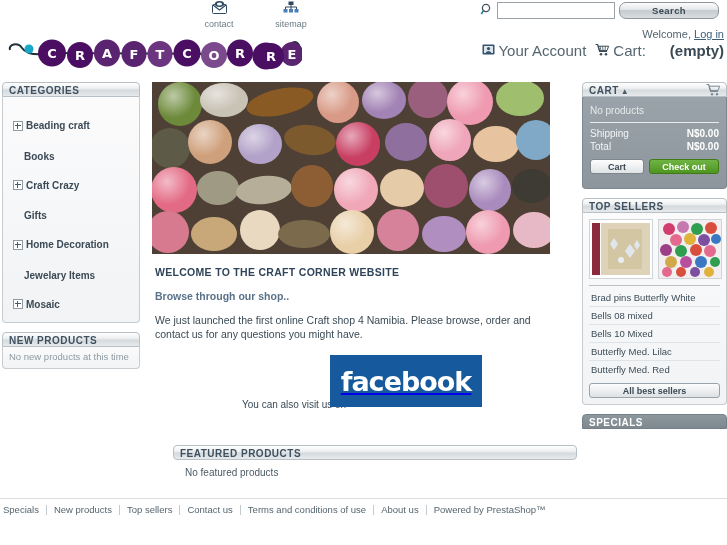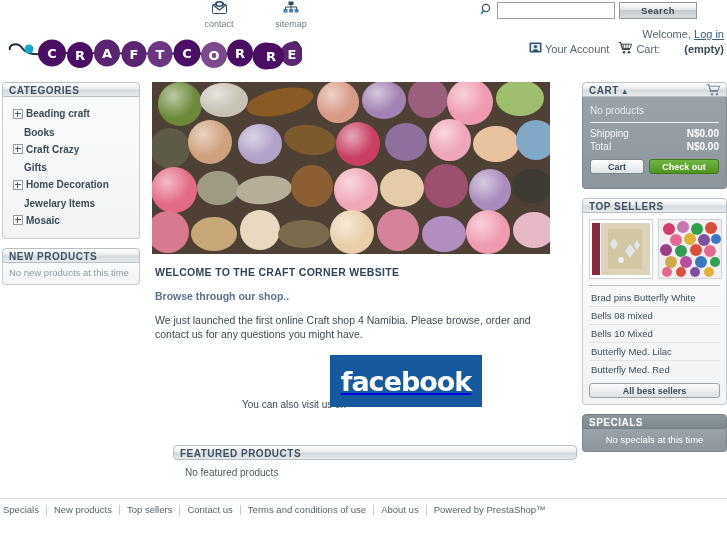--- a/index.html
+++ b/index.html
@@ -63,24 +63,24 @@
     width: 110px;
     height: 13px;
     border: 1px solid #9aa3a9;
     background: #fff;
     font-size: 10px;
     padding: 1px 3px;
     color: #333;
     outline: none;
   }
   #search-button {
-    width: 78px;
+    width: 100px;
     height: 17px;
     border: 1px solid #8d979e;
-    border-radius: 0;
+    border-radius: 7px;
     background: linear-gradient(to bottom, #fdfdfd 0%, #e3e6e8 45%, #c6cbcf 50%, #d9dde0 100%);
     font-size: 9.5px;
     font-weight: bold;
     color: #3b4a55;
     letter-spacing: .4px;
     cursor: pointer;
   }
 
   #welcome-line {
     position: absolute;
@@ -89,21 +89,21 @@
     color: #55656f;
   }
   #welcome-line a { color: #3b5d7a; text-decoration: underline; }
 
   #account-row {
     position: absolute;
     right: 3px; top: 42px;
     display: flex;
     align-items: flex-start;
     gap: 9px;
-    font-size: 11px;
+    font-size: 15px;
     color: #55656f;
   }
   .acct-item { display: flex; align-items: center; gap: 3px; text-decoration: none; color: #55656f; }
   .acct-item .glyph { font-size: 11px; color: #34536e; }
   .cart-count { font-weight: bold; color: #3a4a55; padding-left: 21px; }
 
   
   #columns {
     position: relative;
     width: 727px;
@@ -133,21 +133,21 @@
     border-top: none;
     background: linear-gradient(to bottom, #fbfbfc 0%, #f1f3f4 100%);
     border-radius: 0 0 4px 4px;
     padding: 4px 6px 6px 6px;
     box-sizing: border-box;
   }
   .empty-note { color: #8d9aa2; font-size: 9.5px; }
 
   
   #cat-list { list-style: none; margin: 0; padding: 2px 0 2px 4px; }
-  #cat-list li { margin: 4px 0 2px 0; line-height: 13px; text-decoration: underline; }
+  #cat-list li { margin: 16px 0 2px 0; line-height: 13px; text-decoration: underline; }
   .cat-link {
     font-size: 10px;
     font-weight: bold;
     color: #3b4a55;
     text-decoration: none;
     display: inline-flex;
     align-items: center;
     gap: 3px;
   }
   .plusbox {
@@ -651,23 +651,20 @@
             <li><a href="#">Bells 10 Mixed</a></li>
             <li><a href="#">Butterfly Med. Lilac</a></li>
             <li><a href="#">Butterfly Med. Red</a></li>
           </ul>
           <button id="ts-all">All best sellers</button>
         </div>
       </div>
 
       <div id="specials-block" class="block">
         <div class="block-head">SPECIALS</div>
-        <div class="block-body">
-          <div id="specials-empty">No specials at this time</div>
-        </div>
       </div>
 
     </div>
   </div>
 
   <div id="footer">
     <div id="footer-links">
       <a href="#">Specials</a>
       <a href="#">New products</a>
       <a href="#">Top sellers</a>

